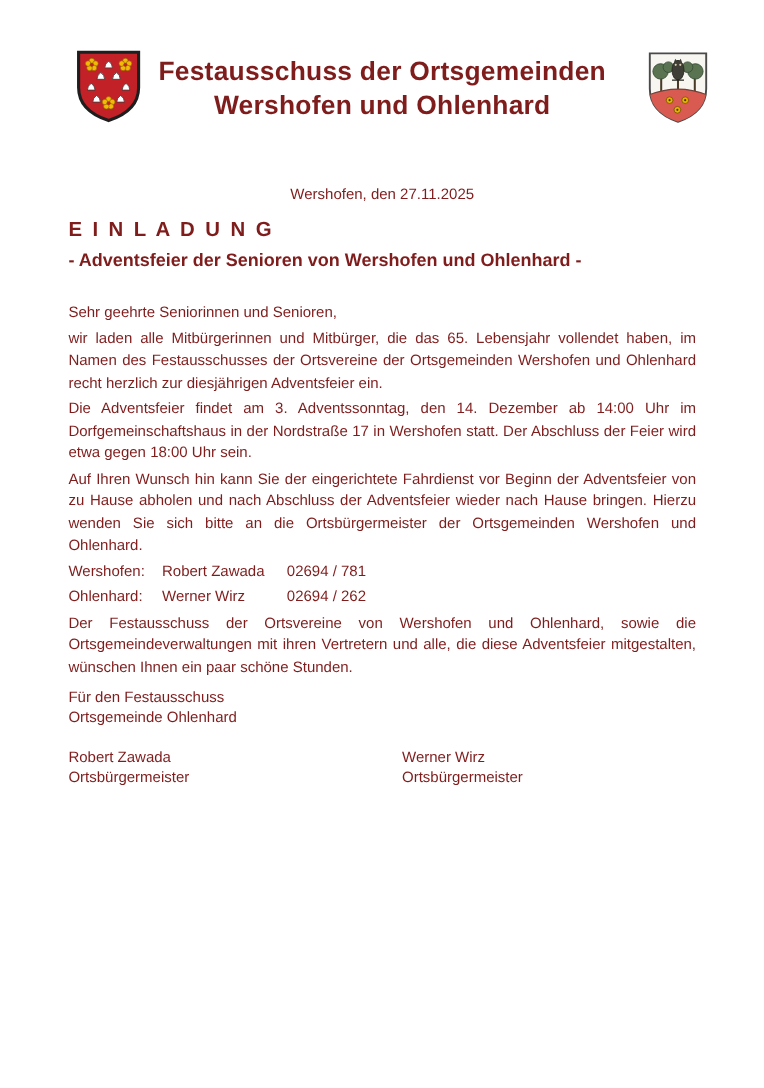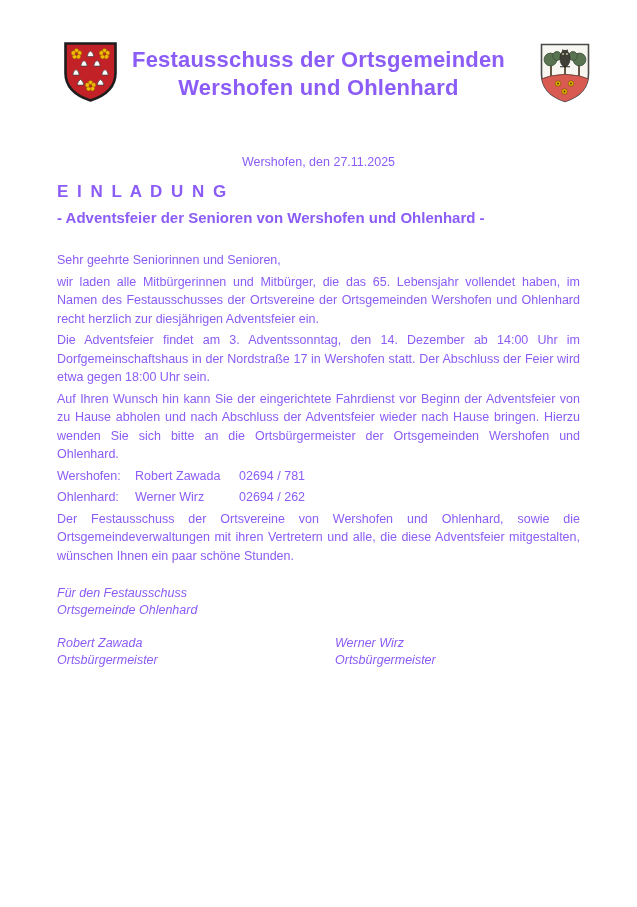--- a/index.html
+++ b/index.html
@@ -3,21 +3,21 @@
 <meta charset="utf-8">
 <style>
   * { box-sizing: border-box; }
   html, body { margin: 0; padding: 0; background: #ffffff; }
   .page {
     position: relative;
     width: 637px;
     height: 907px;
     margin: 0 auto;
     background: #ffffff;
-    color: #8b5cf6;
+    color: #7f1d1d;
     font-family: "Liberation Sans", sans-serif;
     overflow: hidden;
   }
   
   .letterhead { position: relative; height: 112px; }
   .crest { position: absolute; }
   .crest-left  { left: 63px;  top: 41px; }
   .crest-right { left: 540px; top: 43px; }
   .letterhead-title {
     text-align: center;
@@ -58,26 +58,25 @@
   .contact-row {
     display: flex;
     font-size: 12.5px;
     line-height: 18.5px;
     margin: 3px 0 3px 0;
   }
   .contact-place { width: 78px; }
   .contact-name  { width: 104px; }
   
   .signature {
-    margin-top: 20px;
+    margin-top: 8px;
     display: grid;
     grid-template-columns: 278px 1fr;
     font-size: 12.5px;
     line-height: 17px;
-    font-style: italic;
   }
   .sig-spacer { grid-column: 1 / 3; height: 16px; }
   .sig-cell { min-height: 17px; }
 </style>
 </head>
 <body>
 
 <div class="page">
 
   <div class="letterhead">

